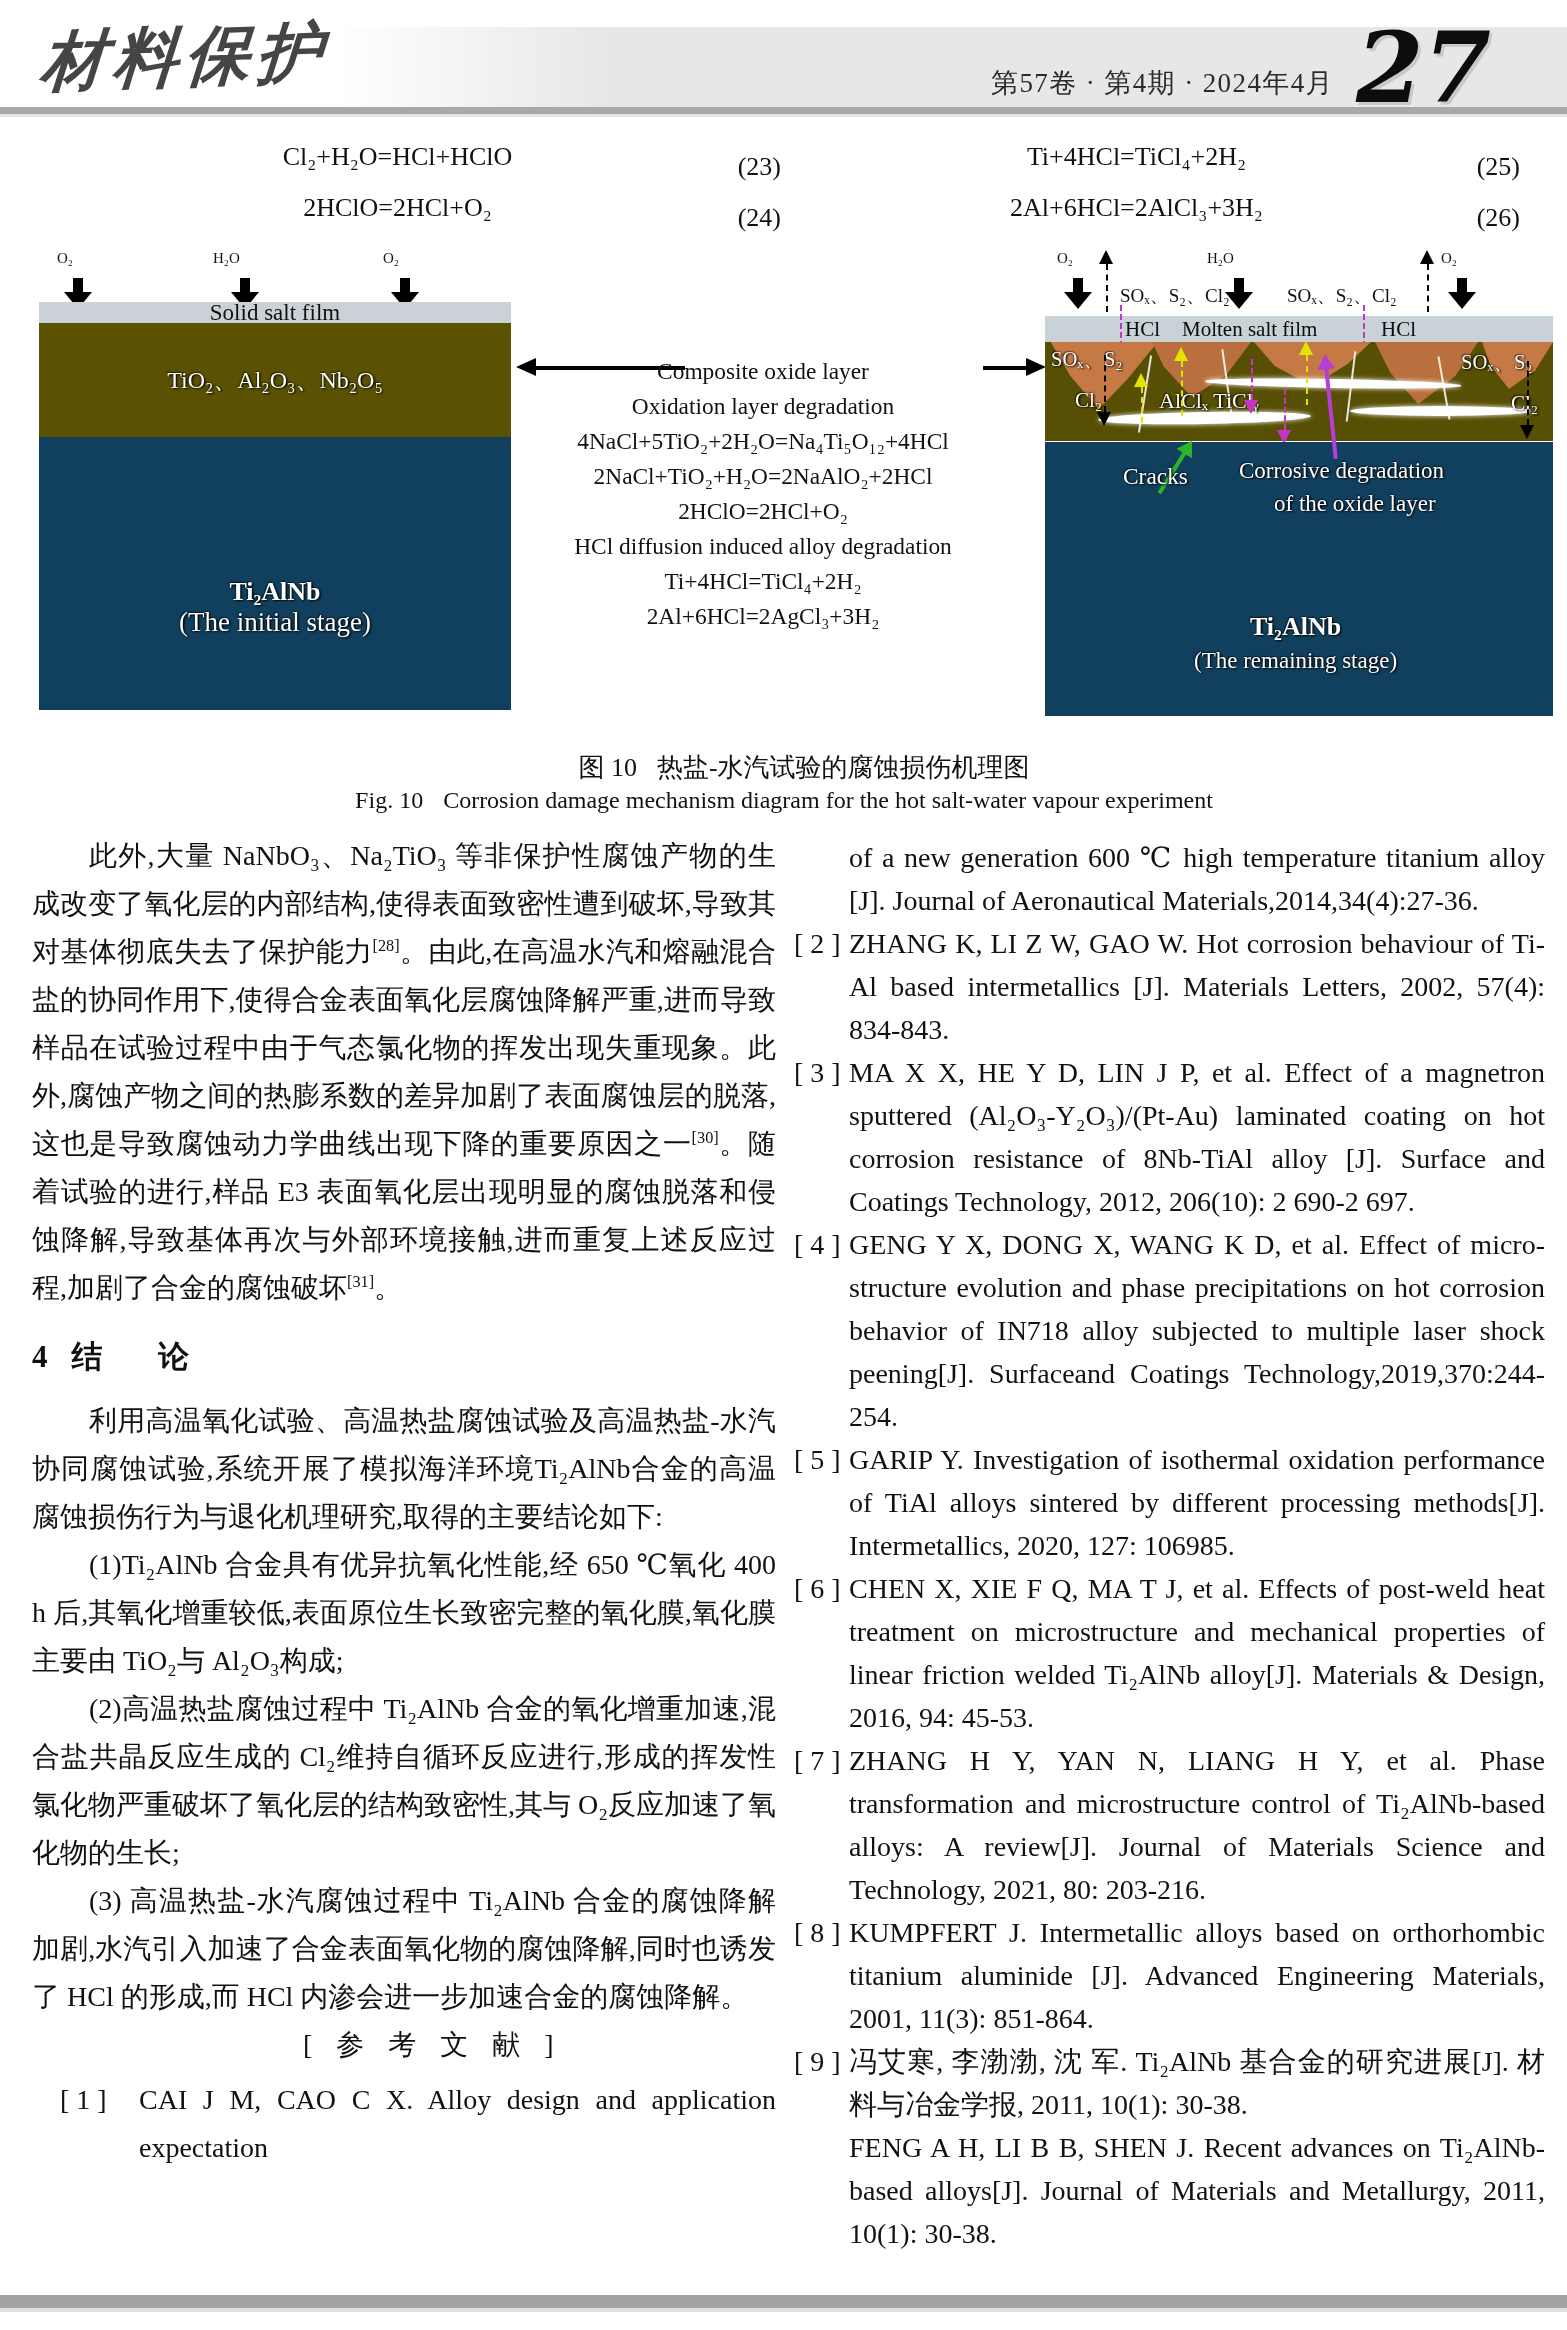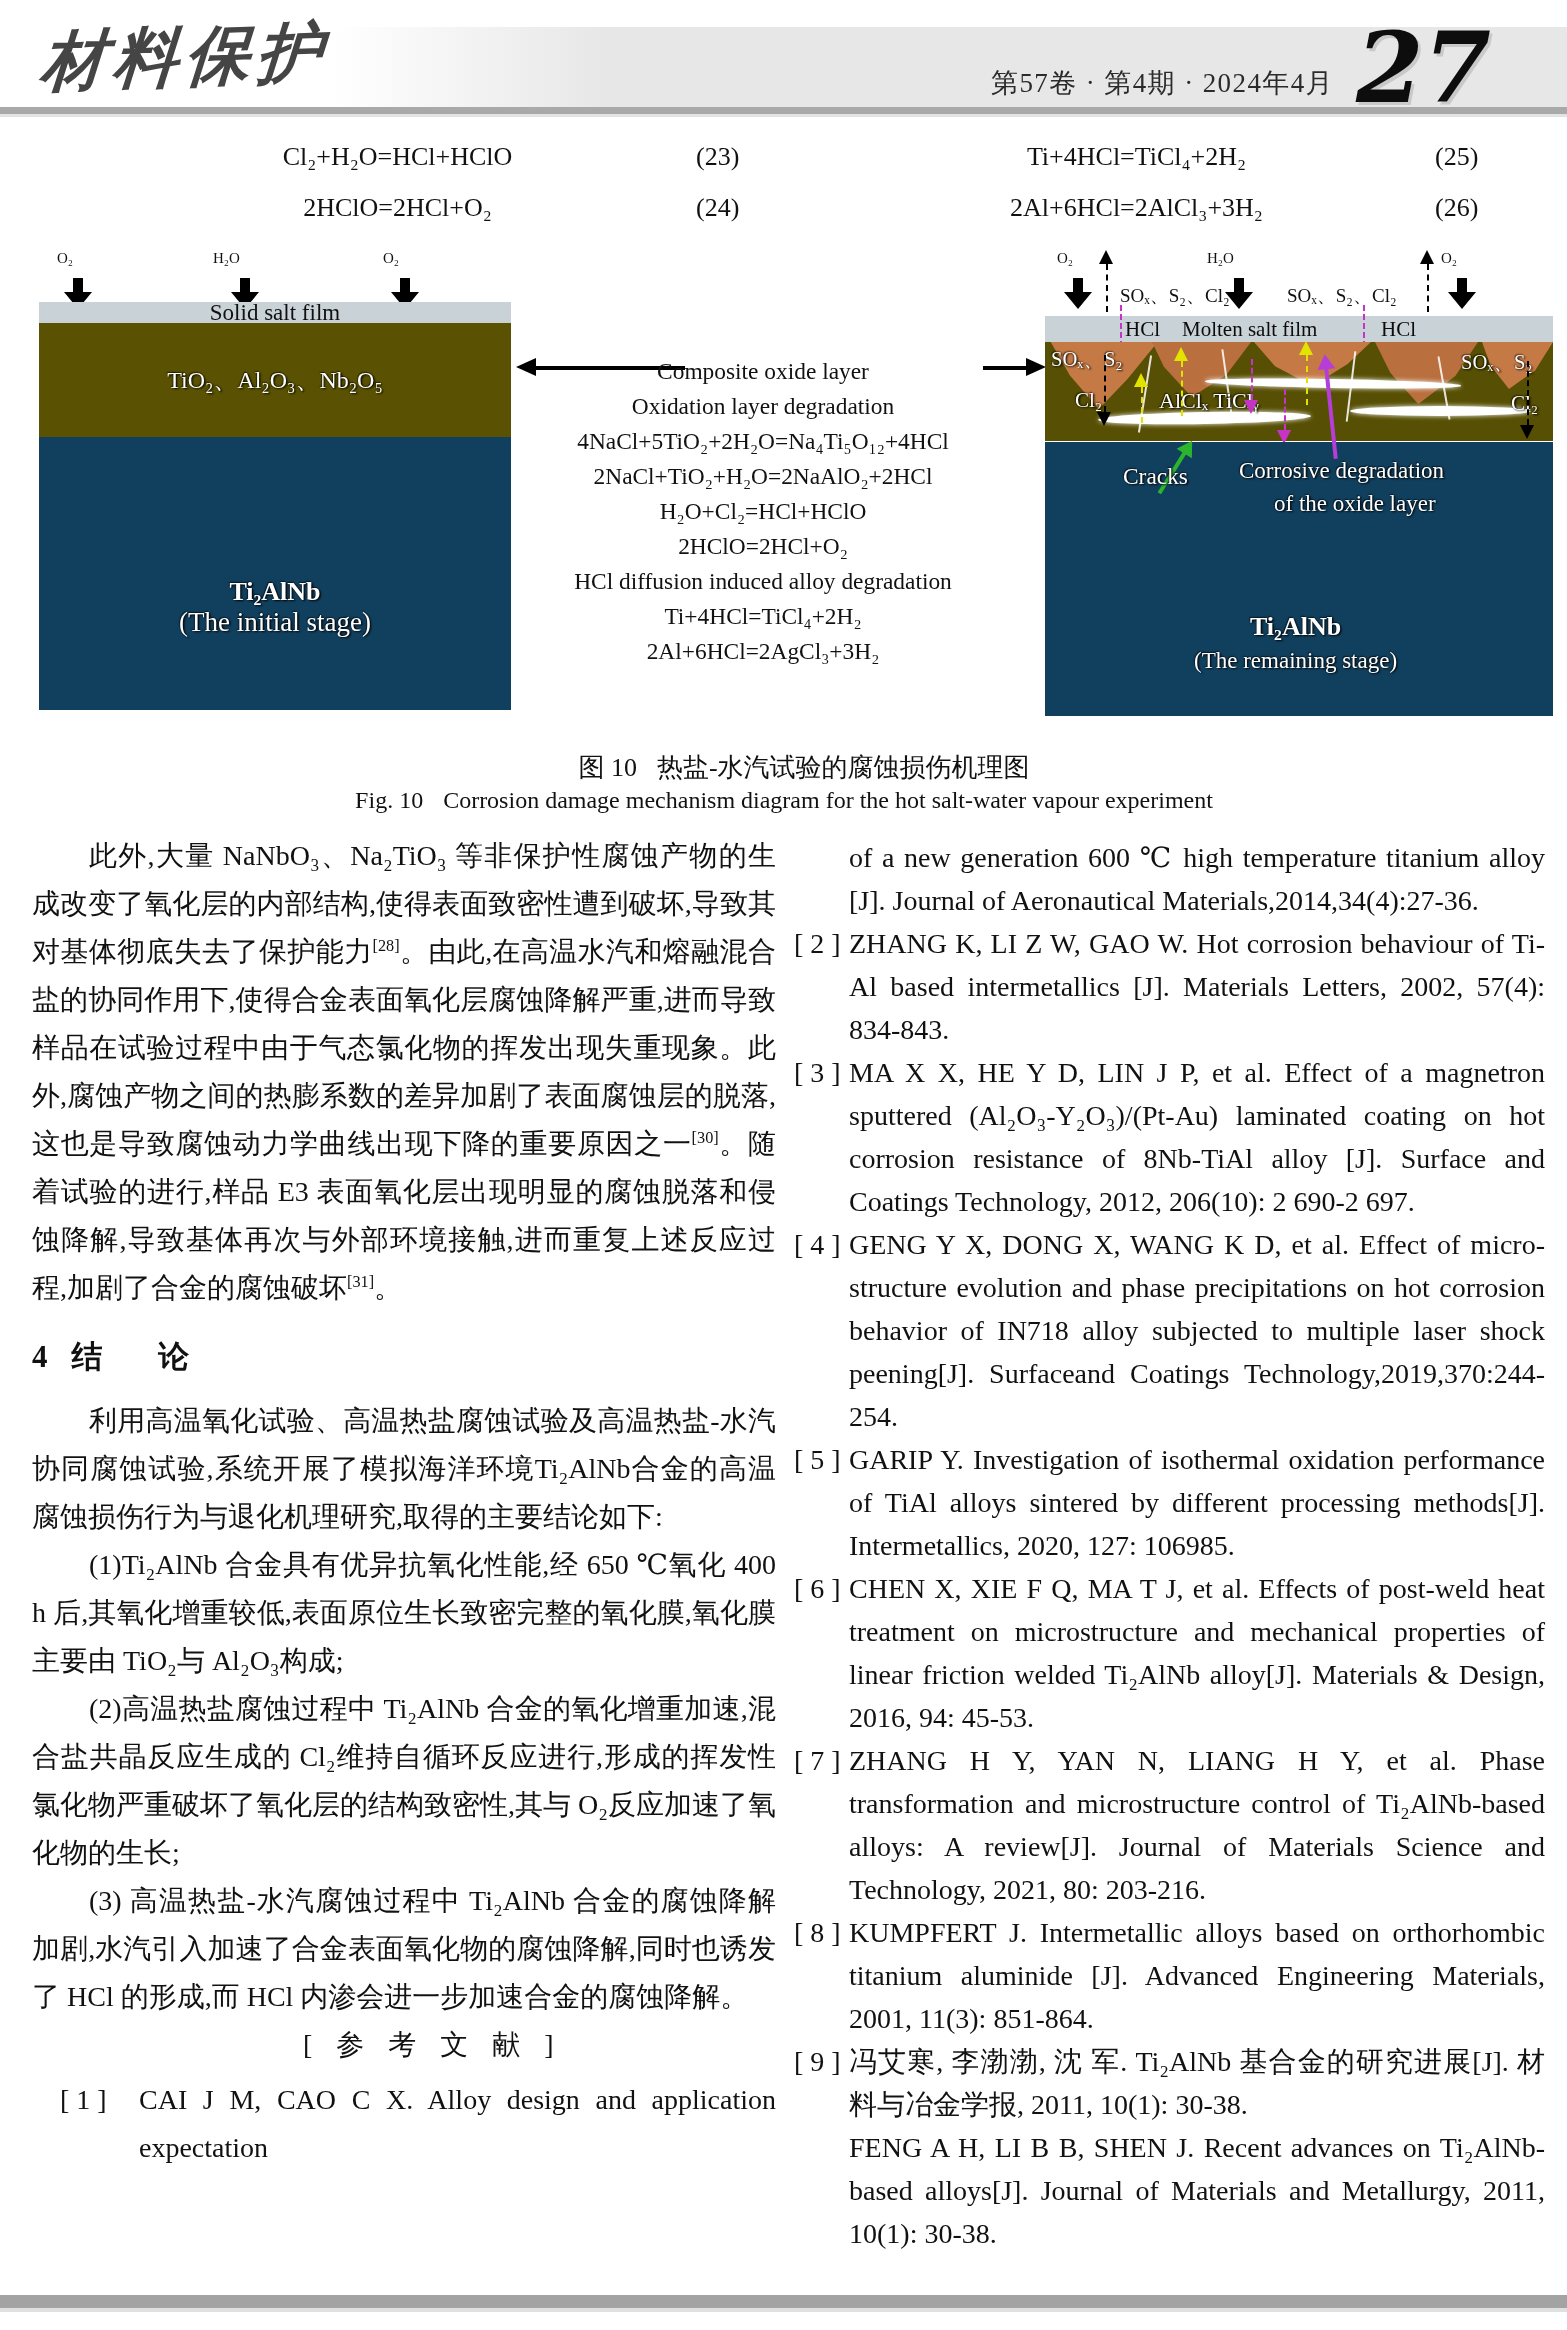--- a/index.html
+++ b/index.html
@@ -13,21 +13,21 @@
   .hdr-rule2{position:absolute;left:0;right:0;top:114px;height:2.8px;background:#e3e3e3;}
   .logo{position:absolute;left:41px;top:12.8px;font-size:65px;font-weight:bold;font-style:italic;
     color:#454545;letter-spacing:7px;transform:rotate(-2deg) skewX(-6deg);font-family:"DejaVu Serif",serif;}
   .issue{position:absolute;right:234px;top:65px;font-size:27px;color:#2b2b2b;letter-spacing:1.4px;}
   .pageno{position:absolute;right:77px;top:11.4px;font-size:97px;font-weight:bold;font-style:italic;
     color:#0d0d0d;font-family:"DejaVu Serif",serif;text-shadow:2.8px 2.8px 0 #c9c9c9;}
 
   
   .eq{position:absolute;width:682px;display:flex;font-size:26px;}
   .eq .f{flex:1;text-align:center;}
-  .eq .n{width:85px;}
+  .eq .n{width:85px;text-align:right;margin-top:10px;}
 
   
   .layerbox{position:absolute;display:flex;flex-direction:column;}
   .film{height:21px;background:#c9d2d7;display:flex;align-items:center;justify-content:center;
         font-size:23px;color:#111;}
   .oxide{height:114px;background:#5a5202;display:flex;align-items:center;justify-content:center;}
   .alloy{flex:1;background:#11405f;display:flex;flex-direction:column;align-items:center;
          justify-content:center;padding-top:67px;box-sizing:border-box;}
   .wlabel{color:#fff;text-shadow:1.4px 1.4px 2.1px rgba(0,0,0,.95),-0.7px -0.7px 1.4px rgba(0,0,0,.7);}
   .alloy .name{font-size:26px;font-weight:bold;}
@@ -160,21 +160,20 @@
   </div>
 
   <div class="harrow l" style="left:536px;top:366px;width:149px;"></div>
   <div class="harrow r" style="left:983px;top:366px;width:43px;"></div>
 
   <div class="cblock">
     <div>Composite oxide layer</div>
     <div>Oxidation layer degradation</div>
     <div>4NaCl+5TiO₂+2H₂O=Na₄Ti₅O₁₂+4HCl</div>
     <div>2NaCl+TiO₂+H₂O=2NaAlO₂+2HCl</div>
-    <div>H₂O+Cl₂=HCl+HClO</div>
     <div>2HClO=2HCl+O₂</div>
     <div>HCl diffusion induced alloy degradation</div>
     <div>Ti+4HCl=TiCl₄+2H₂</div>
     <div>2Al+6HCl=2AgCl₃+3H₂</div>
   </div>
 
   <div class="vlabel" style="left:1057px;top:250px;width:43px;">O₂</div>
   <div class="sda" style="left:1064px;top:278px;">
       <div class="shaft"></div>
       <div class="head"></div>

